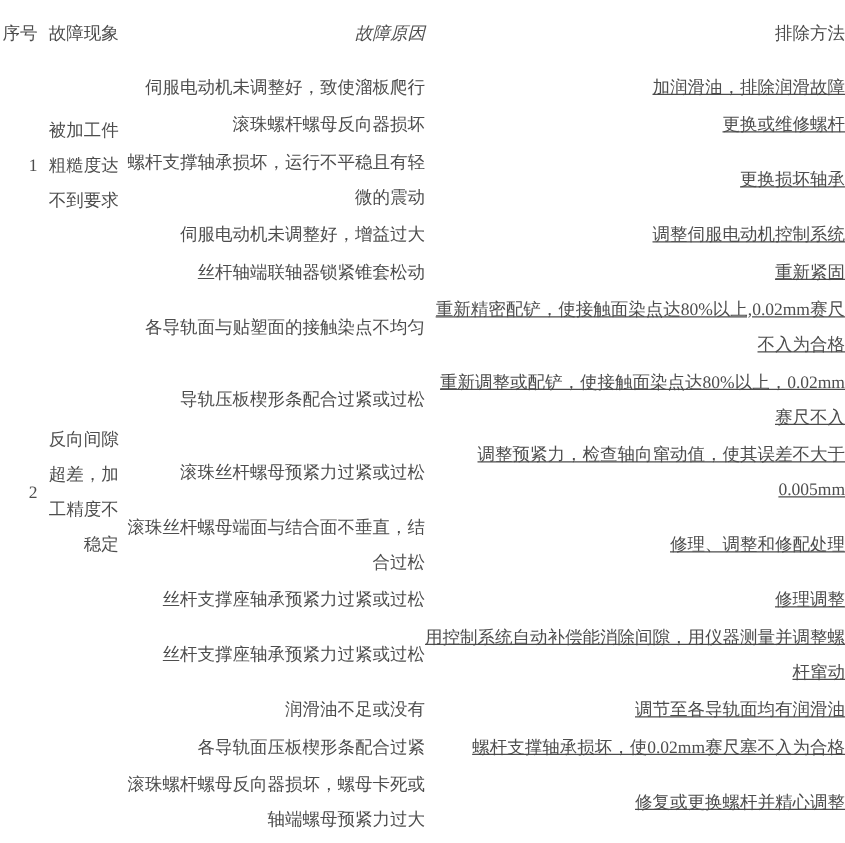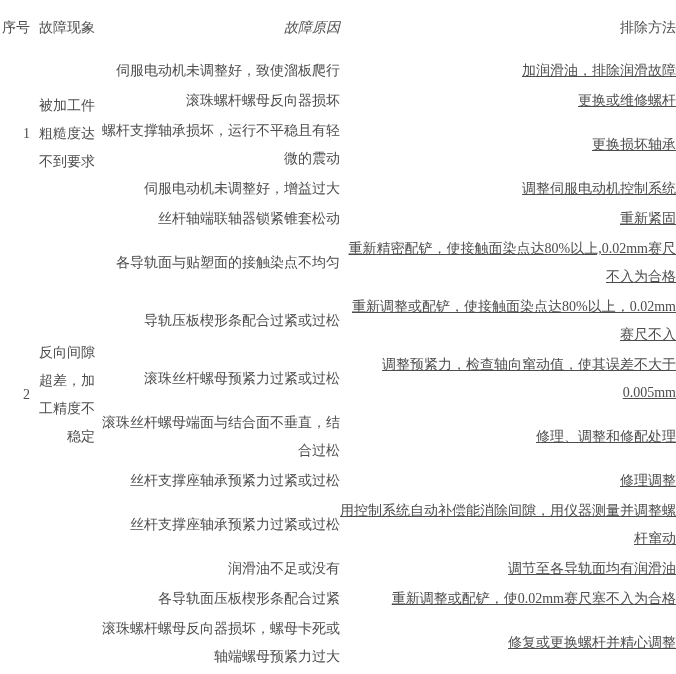--- a/index.html
+++ b/index.html
@@ -124,21 +124,21 @@
         <tr class="row-double">
           <td class="cause-cell">丝杆支撑座轴承预紧力过紧或过松</td>
           <td class="remedy-cell">用控制系统自动补偿能消除间隙，用仪器测量并调整螺杆窜动</td>
         </tr>
         <tr class="row-single">
           <td class="cause-cell">润滑油不足或没有</td>
           <td class="remedy-cell">调节至各导轨面均有润滑油</td>
         </tr>
         <tr class="row-single">
           <td class="cause-cell">各导轨面压板楔形条配合过紧</td>
-          <td class="remedy-cell">重新调整或配铲，使0.02mm赛尺塞不入为合格</td>
+          <td class="remedy-cell">螺杆支撑轴承损坏，使0.02mm赛尺塞不入为合格</td>
         </tr>
         <tr class="row-double">
           <td class="cause-cell">滚珠螺杆螺母反向器损坏，螺母卡死或轴端螺母预紧力过大</td>
           <td class="remedy-cell">修复或更换螺杆并精心调整</td>
         </tr>
       </tbody>
   </table>
 </div>
 
 </body></html>

